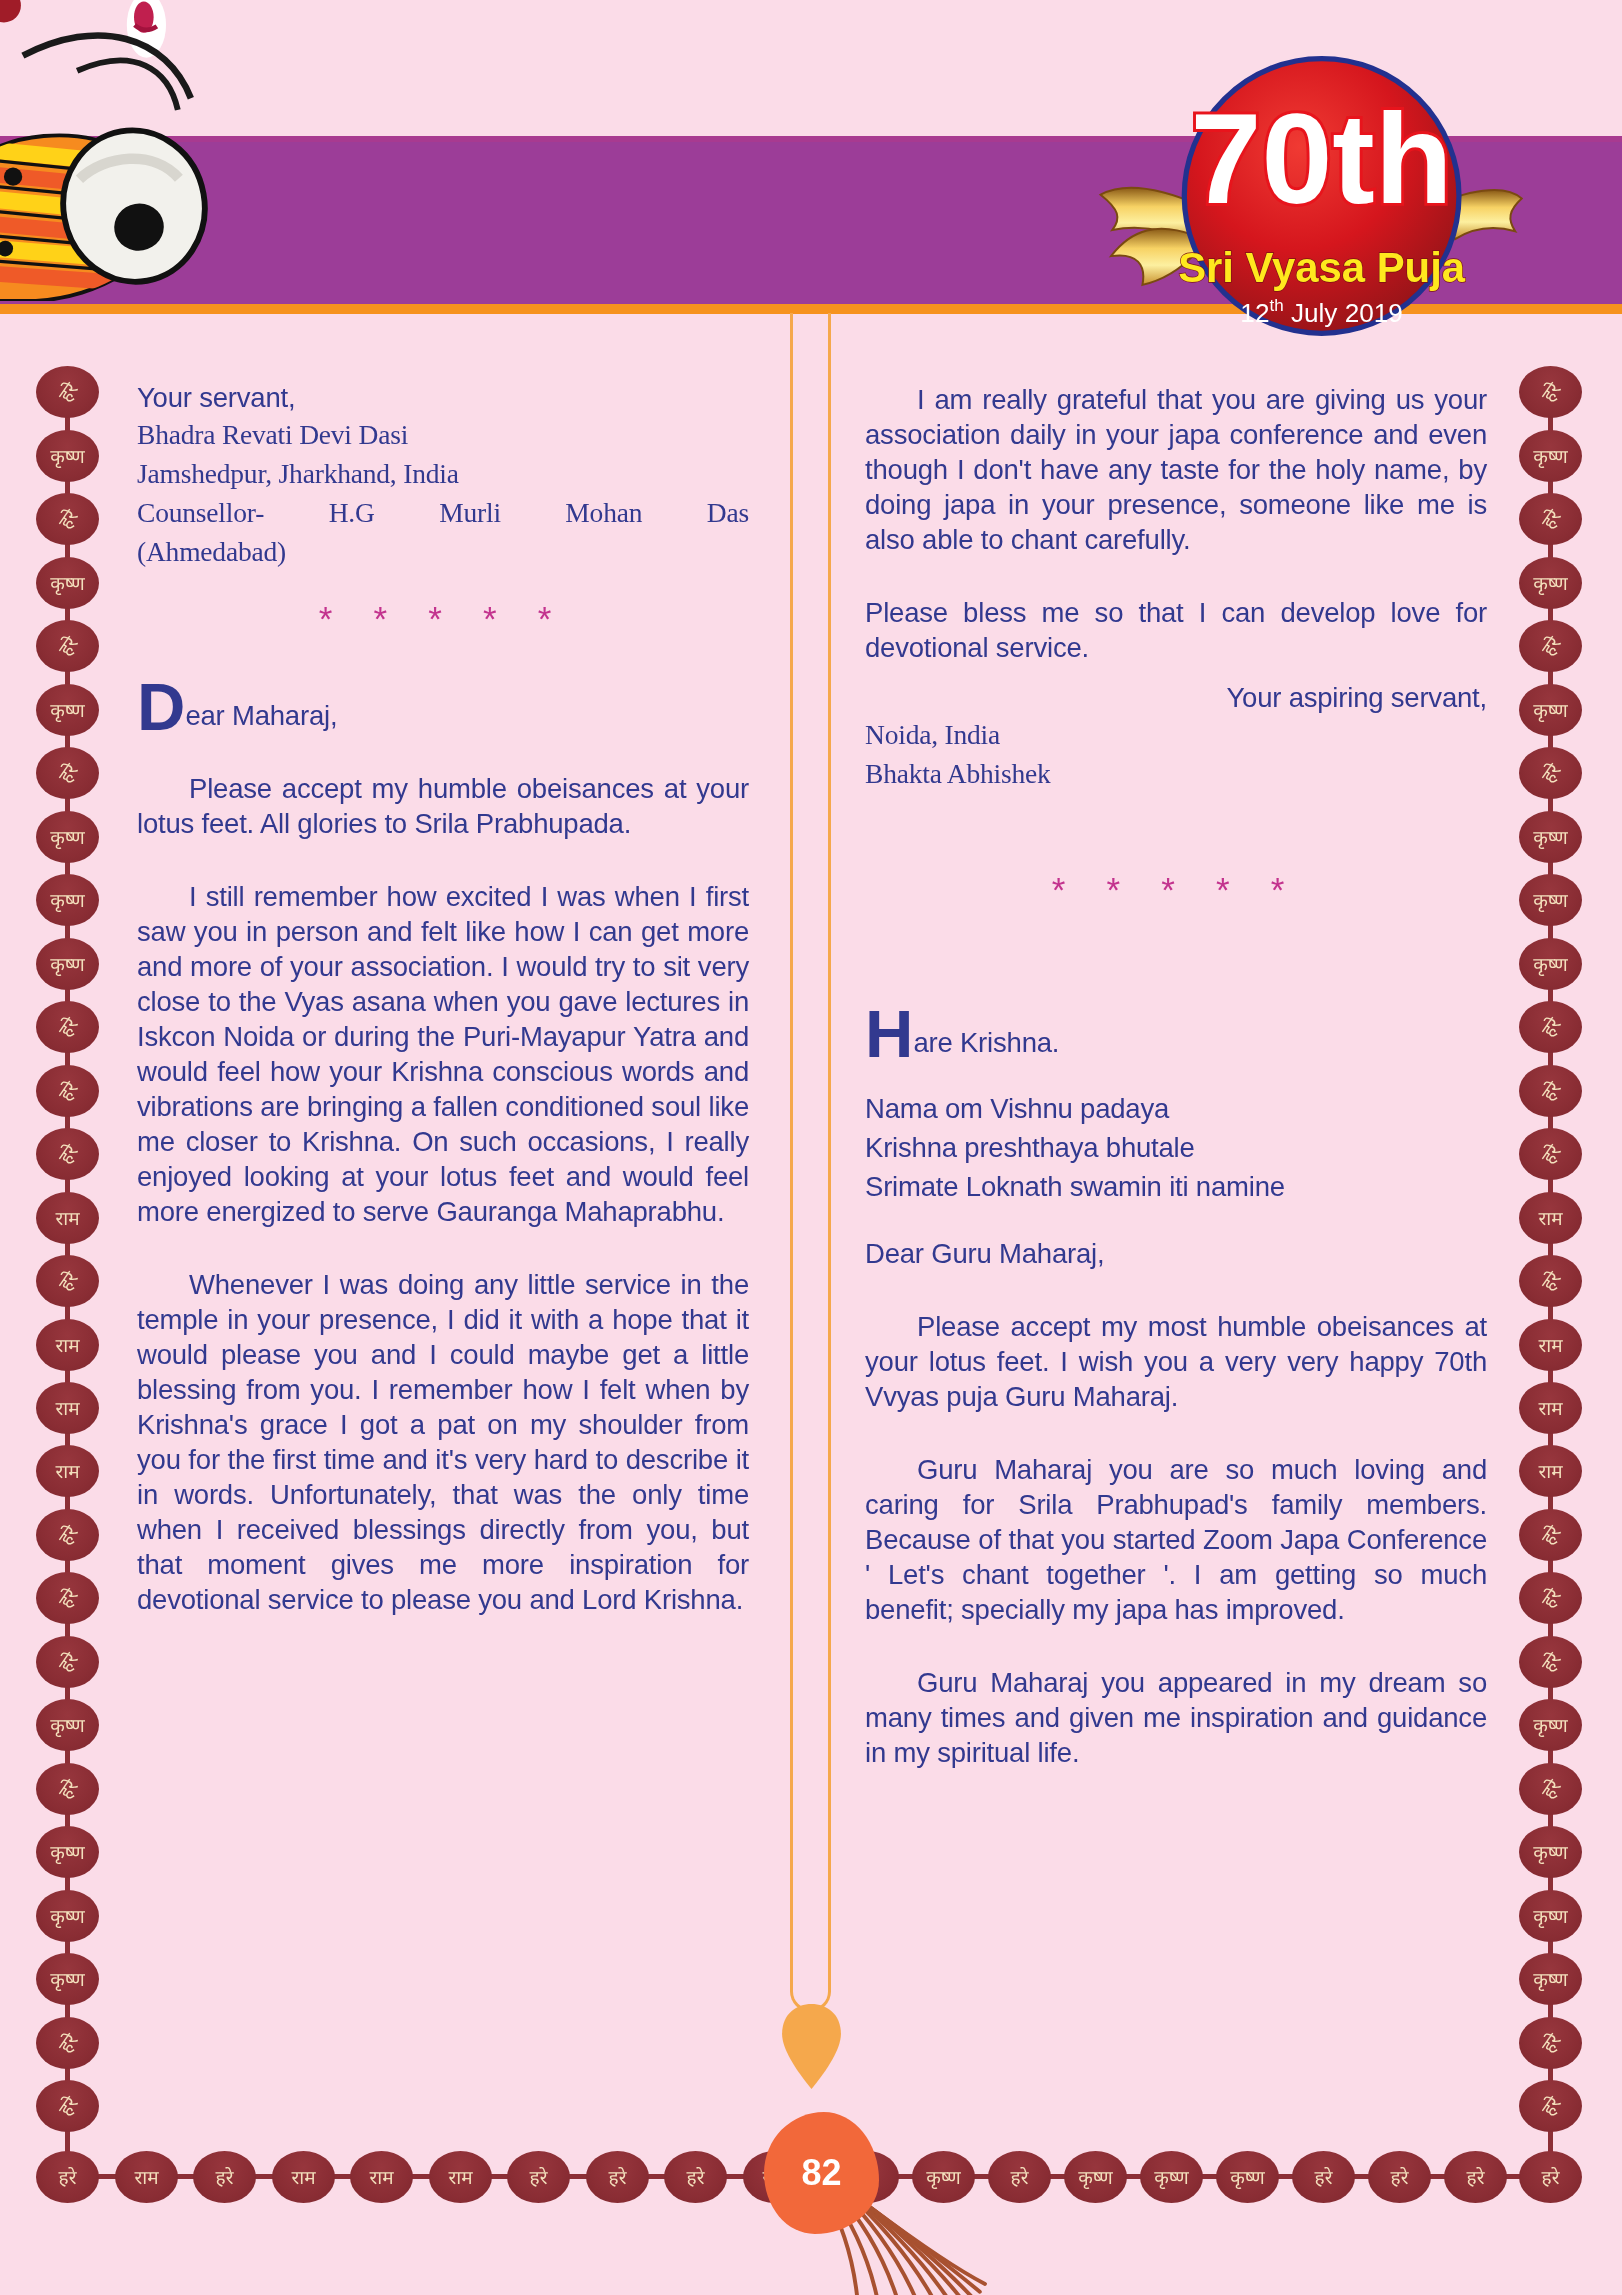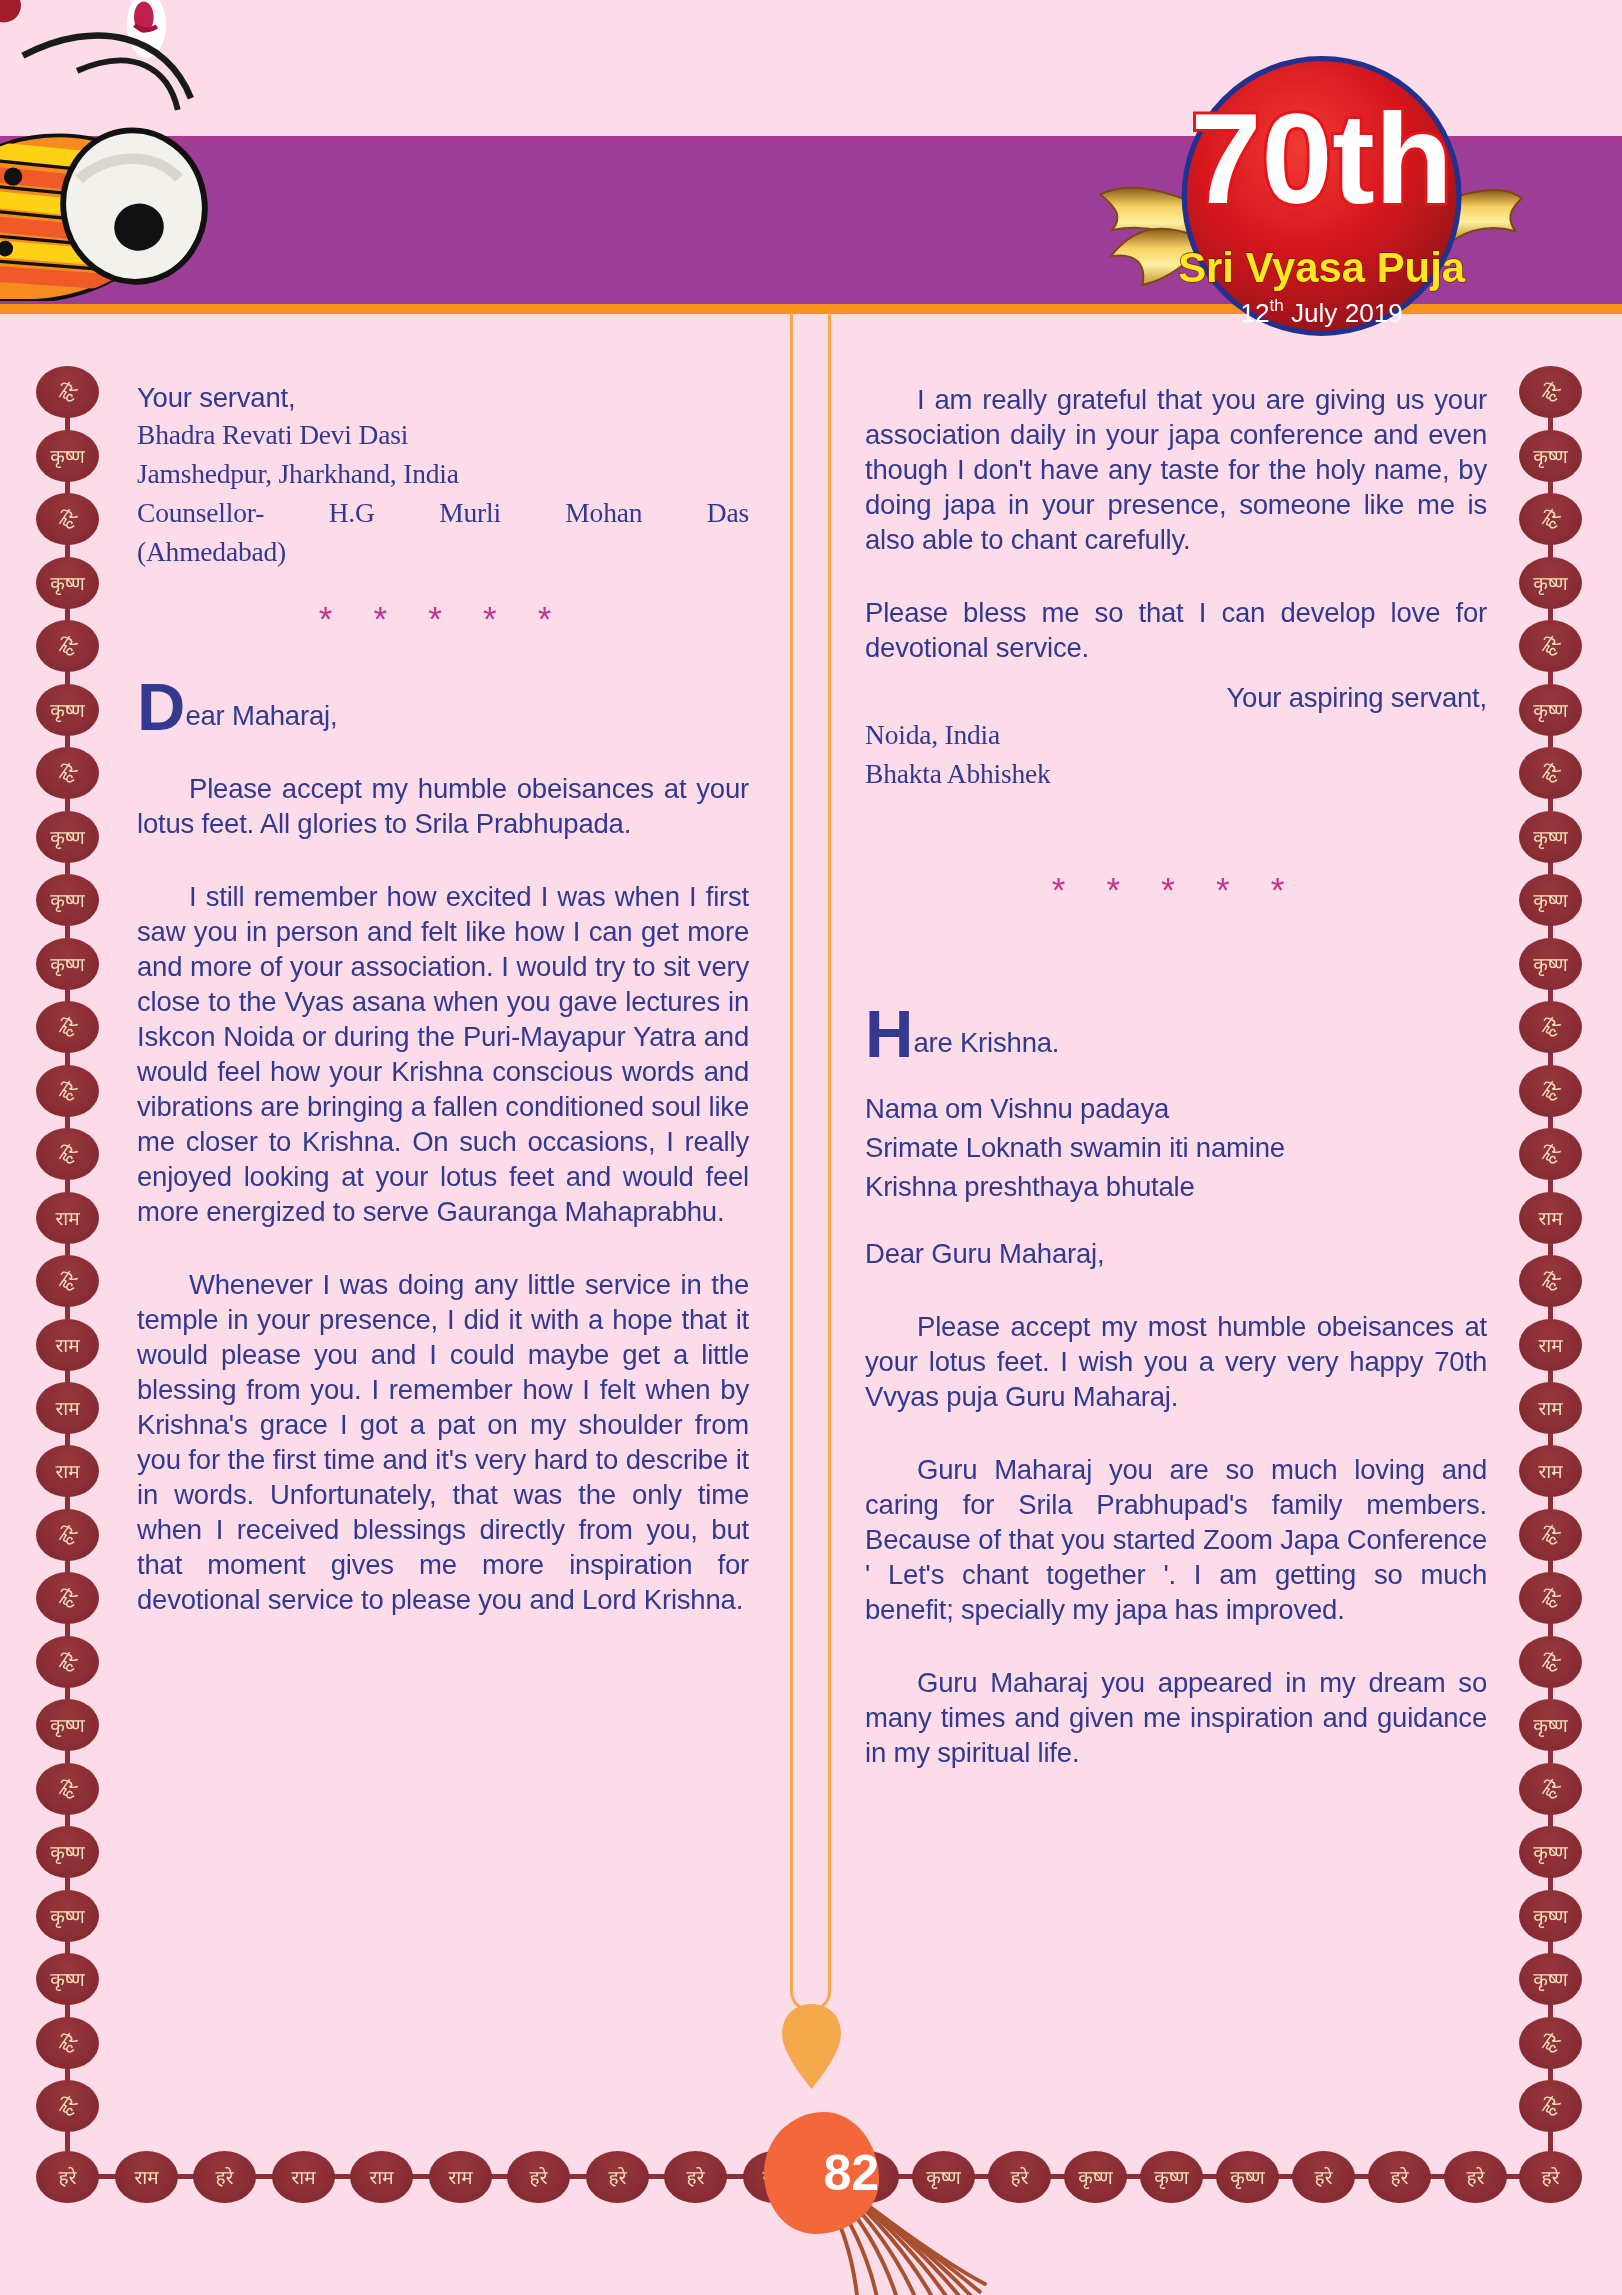--- a/index.html
+++ b/index.html
@@ -23,22 +23,22 @@
   .bead span{display:block;}
   .bead .rot{transform:rotate(-55deg);}
 
   
   .cord{position:absolute;left:790px;top:313px;width:35px;height:1696px;z-index:1;
         border-left:3.3px solid #f5a84c;border-right:3.3px solid #f5a84c;border-bottom:3.3px solid #f5a84c;
         border-radius:0 0 22px 22px;}
   .drop-svg{position:absolute;left:782px;top:2004px;z-index:2;}
   .page-num{position:absolute;left:764px;top:2112px;width:115px;height:122px;z-index:4;
         background:#f2683a;border-radius:52% 48% 56% 44% / 50% 56% 44% 50%;
-        display:flex;align-items:center;justify-content:flex-end;
-        color:#ffffff;font-size:50px;font-weight:bold;}
+        display:flex;align-items:center;justify-content:center;
+        color:#ffffff;font-size:36px;font-weight:bold;}
   .bristle-svg{position:absolute;left:811px;top:2186px;z-index:3;}
 
   
   .col{position:absolute;top:366px;color:#32398f;font-size:27.5px;line-height:35px;
        letter-spacing:-0.2px;z-index:3;}
   #col-left{left:137px;width:612px;}
   #col-right{left:865px;width:622px;}
   .col p{margin:0;}
   .signoff{margin-top:14.4px !important;}
   .sig{line-height:39px;text-align:left;font-family:Liberation Serif, serif;}
@@ -412,22 +412,22 @@
       </div>
     <p class="signoff" style="margin-top:46px;text-align:right;">Your aspiring servant,</p>
     <div class="sig" id="sig-right">
         <div>Noida, India</div>
         <div>Bhakta Abhishek</div>
       </div>
     <div class="sep">* * * * *</div>
     <p class="salutation"><span class="dropcap">H</span><span>are Krishna.</span></p>
     <div class="mantra" id="mantra">
         <div>Nama om Vishnu padaya</div>
+        <div>Krishna preshthaya bhutale</div>
         <div>Srimate Loknath swamin iti namine</div>
-        <div>Krishna preshthaya bhutale</div>
       </div>
     <p class="plain">Dear Guru Maharaj,</p>
     <div id="paras-right">
         <p class="para">Please accept my most humble obeisances at your lotus feet. I wish you a very very happy 70th Vvyas puja Guru Maharaj.</p>
         <p class="para">Guru Maharaj you are so much loving and caring for Srila Prabhupad's family members. Because of that you started Zoom Japa Conference ' Let's chant together '. I am getting so much benefit; specially my japa has improved.</p>
         <p class="para">Guru Maharaj you appeared in my dream so many times and given me inspiration and guidance in my spiritual life.</p>
       </div>
   </div>
 
 </div>

